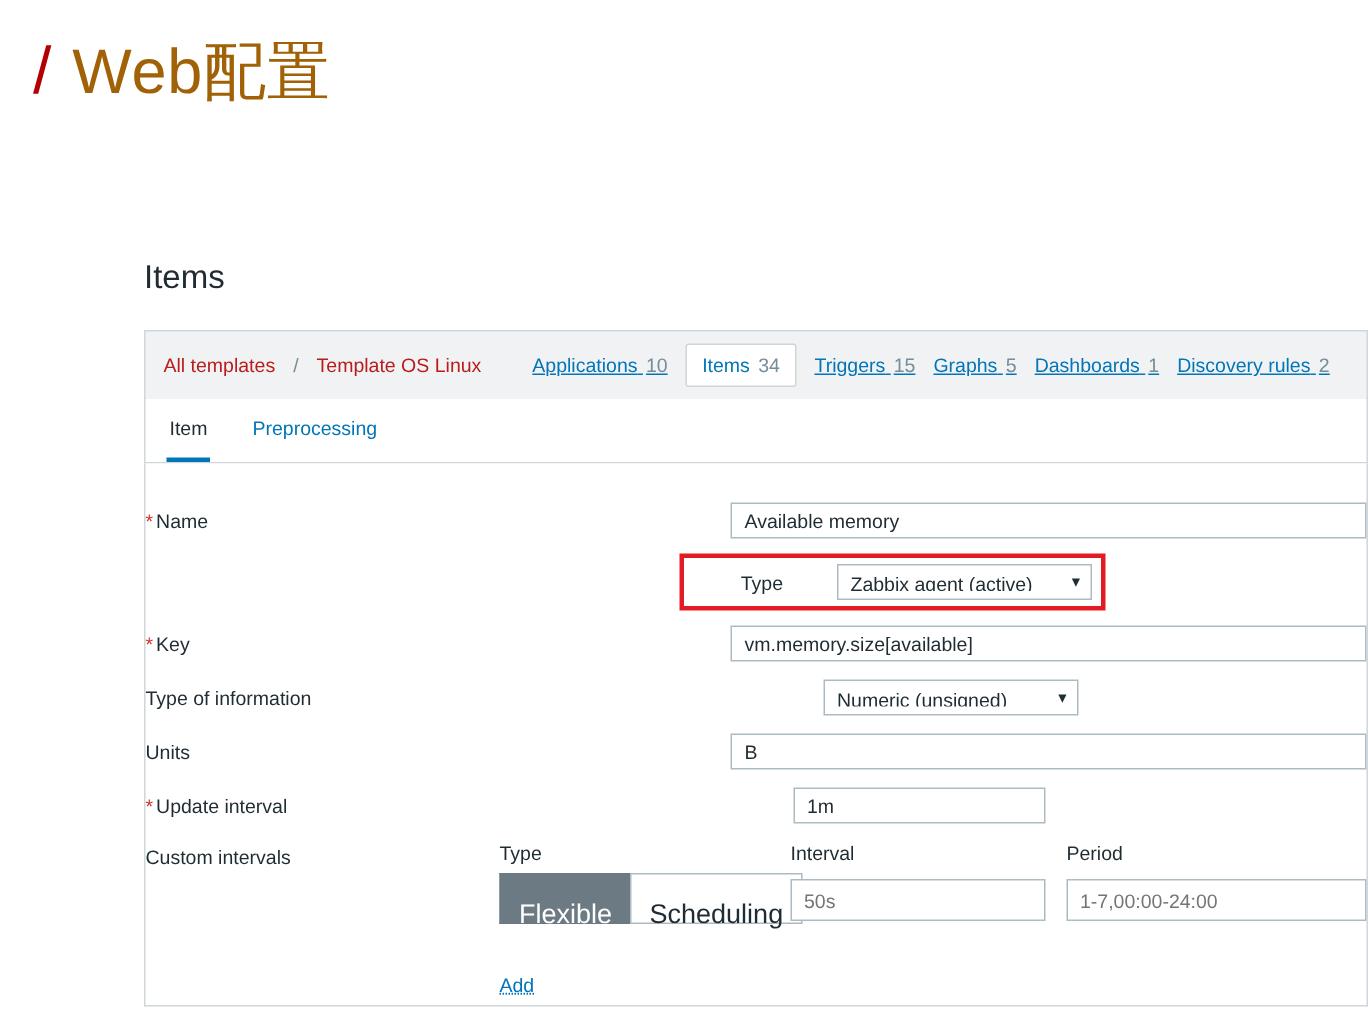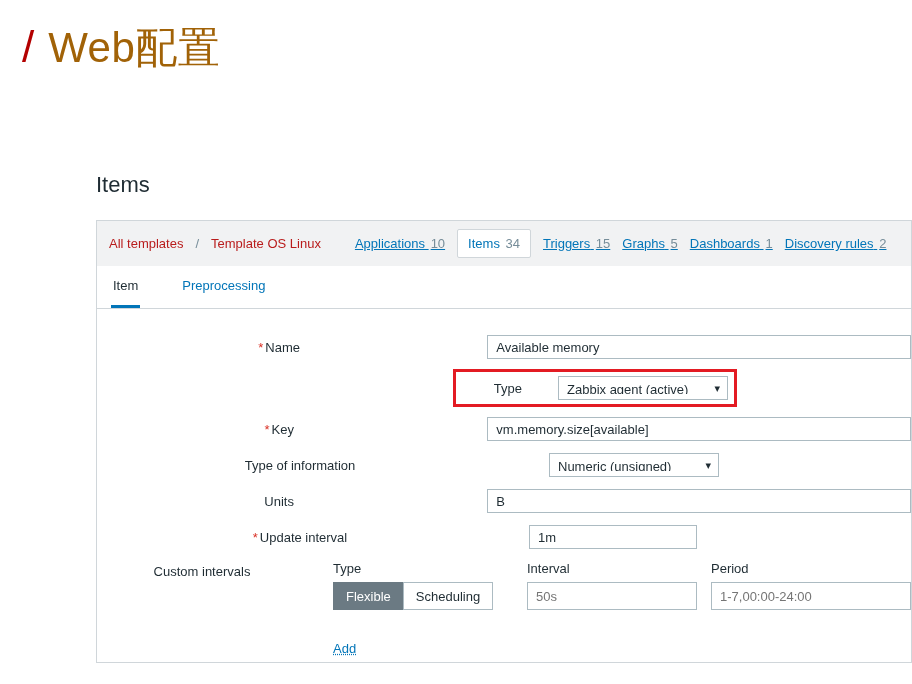--- a/index.html
+++ b/index.html
@@ -58,21 +58,21 @@
     background: #fff;
     border: 1px solid #d0d6da;
     padding: 6px 10px;
     border-radius: 2px;
     color: #0275b8;
   }
   .host-menu .nav-item.active .count { color: #768d99; }
   .host-menu .count { color: #768d99; margin-left: 2px; }
   .tab-bar {
     display: flex;
-    gap: 40px;
+    gap: 26px;
     border: 1px solid #d0d6da;
     border-top: none;
     background: #fff;
     padding: 0 14px;
     font-size: 13px;
   }
   .tab-bar .tab {
     padding: 12px 2px;
     color: #0275b8;
     cursor: pointer;
@@ -90,21 +90,21 @@
     font-size: 13px;
   }
   .form-row {
     display: flex;
     align-items: center;
     padding: 6px 0;
   }
   .form-row.tall { align-items: flex-start; }
   .form-label {
     width: 432px;
-    text-align: center;
+    text-align: left;
     padding-right: 26px;
     color: #1f2c33;
   }
   .form-label .req { color: #d93025; margin-right: 2px; }
   .text-input, .select {
     border: 1px solid #acbbc2;
     background: #fff;
     padding: 5px 8px;
     font-size: 13px;
     color: #1f2c33;
@@ -155,22 +155,22 @@
   .ci-col-interval { width: 170px; }
   .ci-col-period { width: 200px; }
   .ci-header-row span { color: #1f2c33; font-size: 13px; }
   .seg-btn {
     display: inline-flex;
   }
   .seg-btn button {
     border: 1px solid #acbbc2;
     background: #fff;
     color: #1f2c33;
-    padding: 5px 12px;
-    font-size: 13px;
+    padding: 16px 12px;
+    font-size: 18px;
     cursor: pointer;
     height: 28px;
   }
   .seg-btn button.active {
     background: #6b7a83;
     color: #fff;
     border-color: #6b7a83;
   }
   .seg-btn button:first-child { border-right: none; }
   .ci-input {

